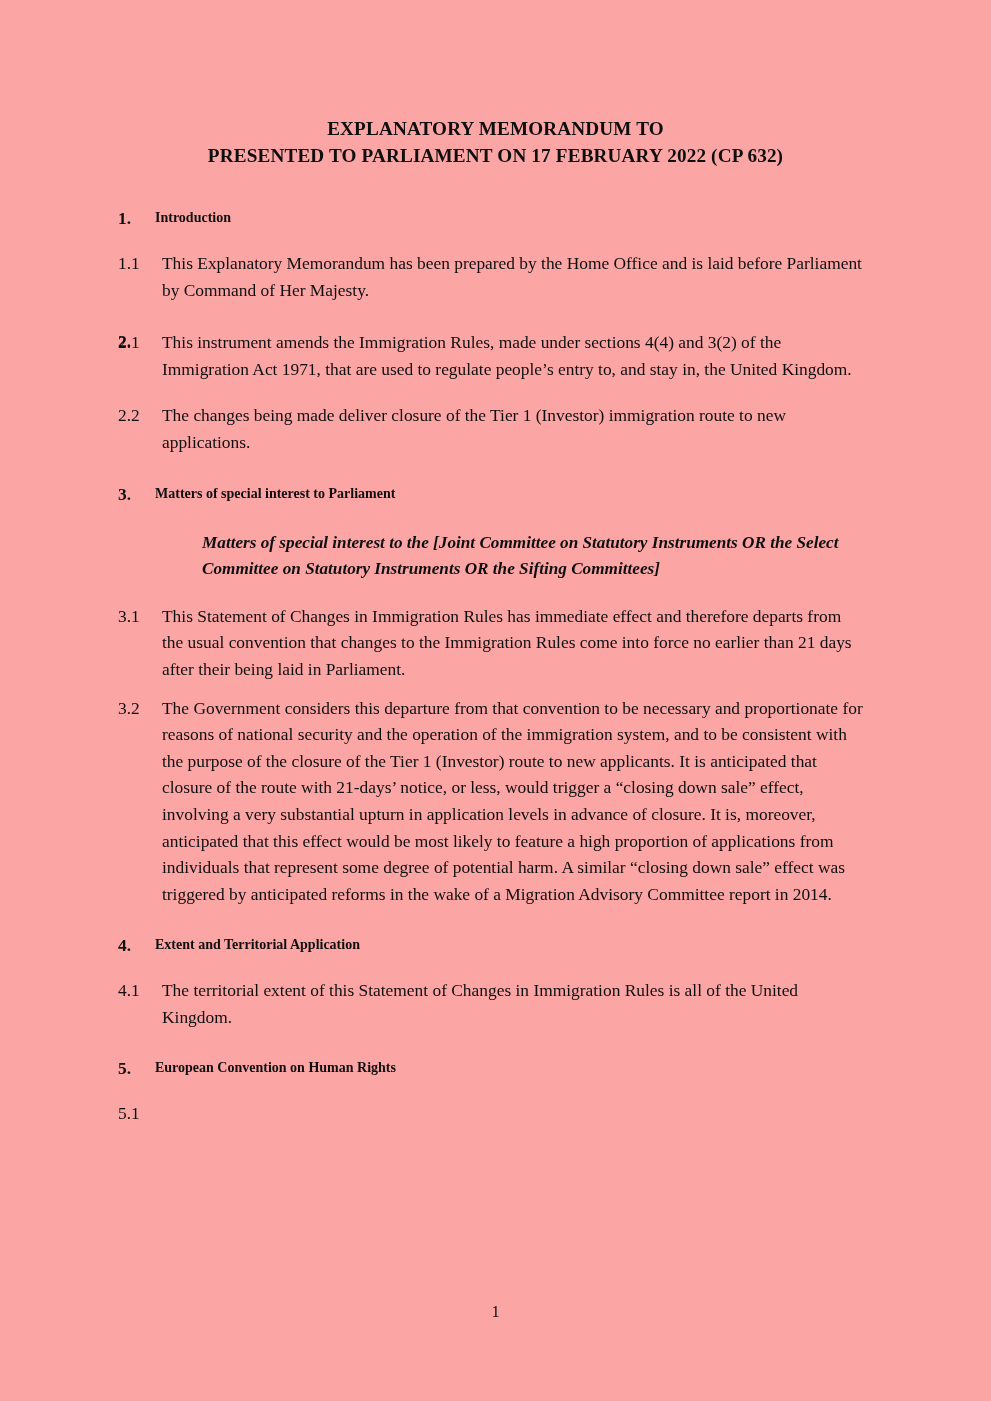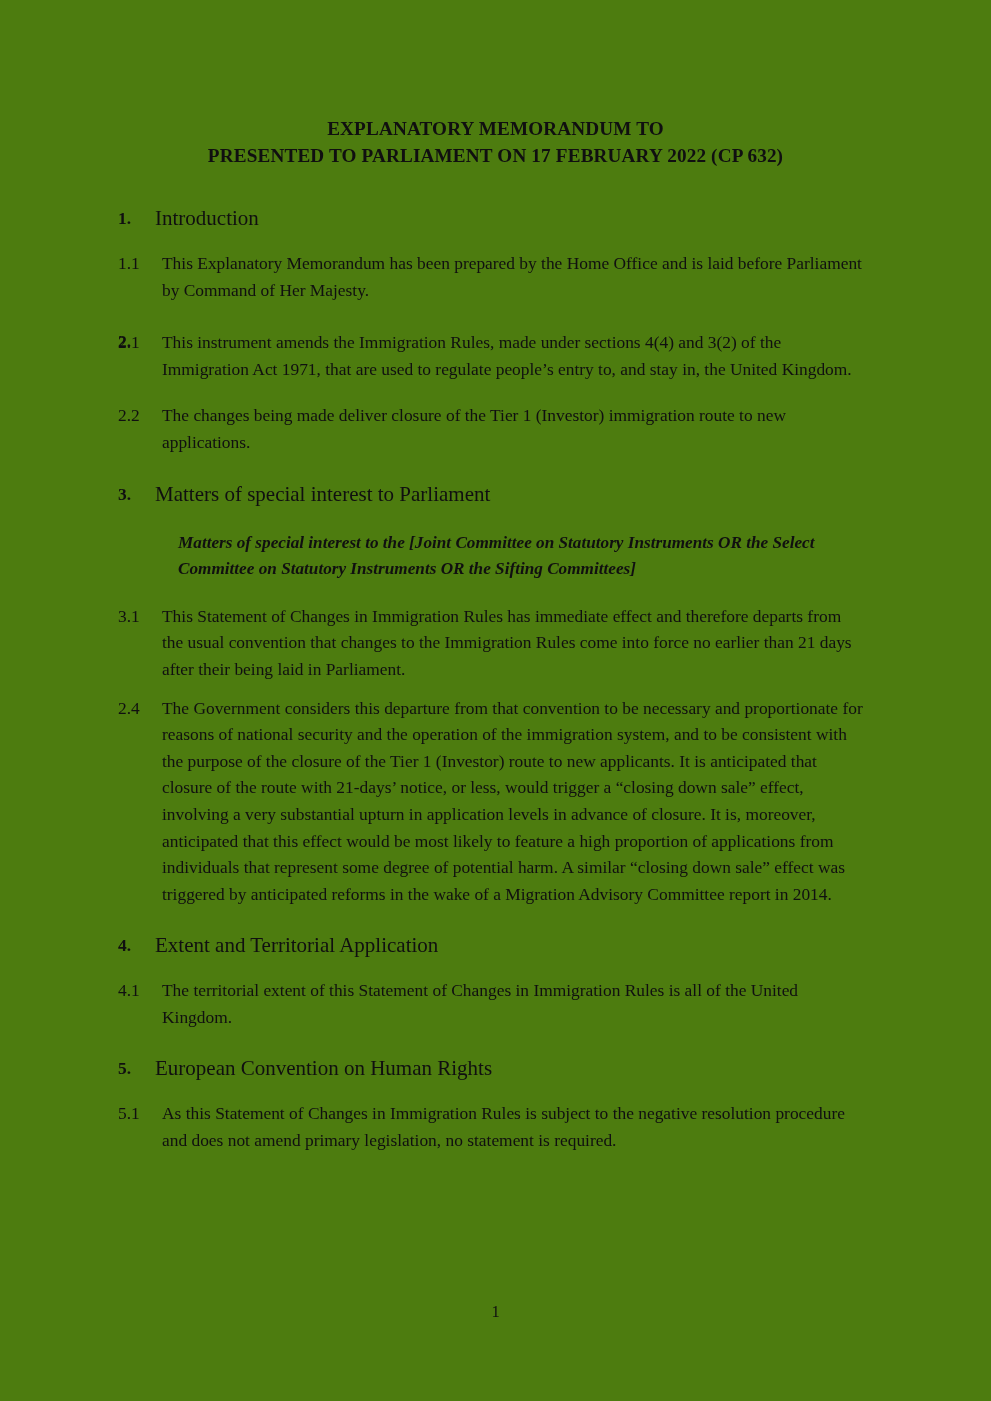--- a/index.html
+++ b/index.html
@@ -16,21 +16,21 @@
     color: #100f10;
     -webkit-font-smoothing: antialiased;
   }
 
   .page {
     position: absolute;
     top: 0;
     left: 0;
     width: 991px;
     height: 1401px;
-    background: #4d7c0f;
+    background: #fca5a5;
     overflow: hidden;
   }
 
   
   .title-block {
     position: absolute;
     top: 116px;
     left: 0;
     width: 991px;
     text-align: center;
@@ -64,22 +64,22 @@
     position: absolute;
     left: 118px;
     top: 0;
     font-size: 17.4px;
     font-weight: bold;
     line-height: 24px;
   }
   .sec-title {
     display: block;
     margin-left: 37px;
-    font-size: 21px;
-    font-weight: normal;
+    font-size: 14px;
+    font-weight: bold;
     line-height: 24px;
   }
 
   
   .para {
     position: relative;
     margin-top: 20px;
     padding-left: 74px;
   }
   .para.tight { margin-top: 12px; }
@@ -99,20 +99,21 @@
     font-size: 17.4px;
     line-height: 26.6px;
     text-align: left;
     hyphens: none;
   }
 
   
   .subhead {
     margin-top: 24px;
     padding-left: 178px;
+    margin-left: 24px;
   }
   .subhead-text {
     display: block;
     width: 700px;
     font-size: 17.2px;
     font-weight: bold;
     font-style: italic;
     line-height: 26.6px;
   }
 
@@ -165,39 +166,38 @@
       <span class="sec-title">Matters of special interest to Parliament</span>
     </div>
     <div class="subhead">
       <span class="subhead-text">Matters of special interest to the [Joint Committee on Statutory Instruments OR the Select Committee on Statutory Instruments OR the Sifting Committees]</span>
     </div>
     <div class="para">
       <span class="para-num">3.1</span>
       <span class="para-text">This Statement of Changes in Immigration Rules has immediate effect and therefore departs from the usual convention that changes to the Immigration Rules come into force no earlier than 21 days after their being laid in Parliament.</span>
     </div>
     <div class="para tight">
-      <span class="para-num">2.4</span>
+      <span class="para-num">3.2</span>
       <span class="para-text">The Government considers this departure from that convention to be necessary and proportionate for reasons of national security and the operation of the immigration system, and to be consistent with the purpose of the closure of the Tier 1 (Investor) route to new applicants. It is anticipated that closure of the route with 21-days’ notice, or less, would trigger a “closing down sale” effect, involving a very substantial upturn in application levels in advance of closure. It is, moreover, anticipated that this effect would be most likely to feature a high proportion of applications from individuals that represent some degree of potential harm.  A similar “closing down sale” effect was triggered by anticipated reforms in the wake of a Migration Advisory Committee report in 2014.</span>
     </div>
 
     <div class="section">
       <span class="sec-num">4.</span>
       <span class="sec-title">Extent and Territorial Application</span>
     </div>
     <div class="para">
       <span class="para-num">4.1</span>
       <span class="para-text">The territorial extent of this Statement of Changes in Immigration Rules is all of the United Kingdom.</span>
     </div>
 
     <div class="section">
       <span class="sec-num">5.</span>
       <span class="sec-title">European Convention on Human Rights</span>
     </div>
     <div class="para">
       <span class="para-num">5.1</span>
-      <span class="para-text">As this Statement of Changes in Immigration Rules is subject to the negative resolution procedure and does not amend primary legislation, no statement is required.</span>
     </div>
 
   </div>
 
   <div class="page-number">1</div>
 
 </div>
 
 </body></html>

